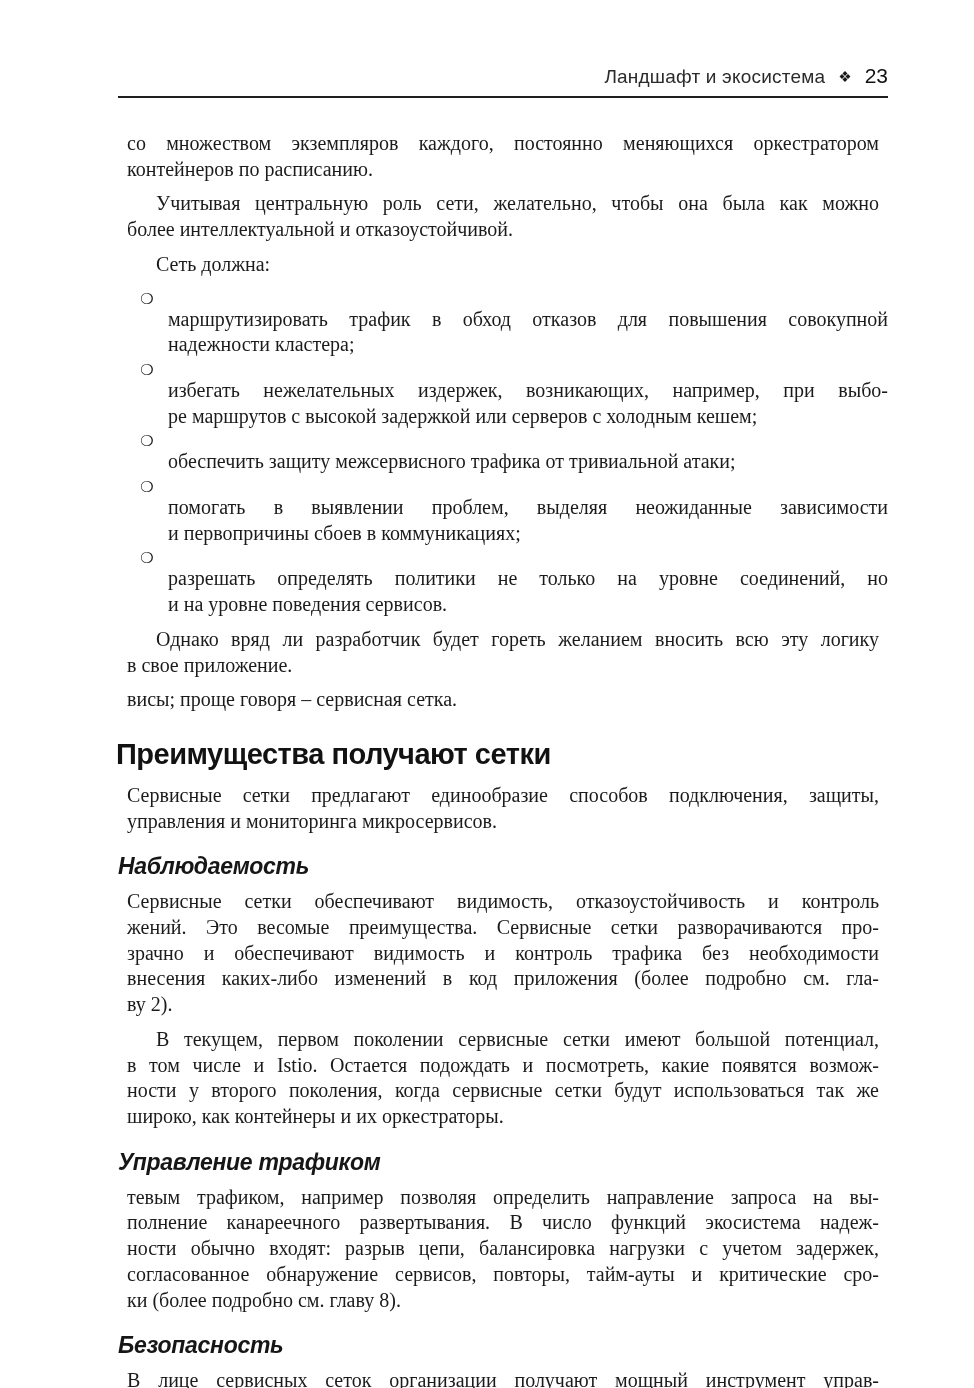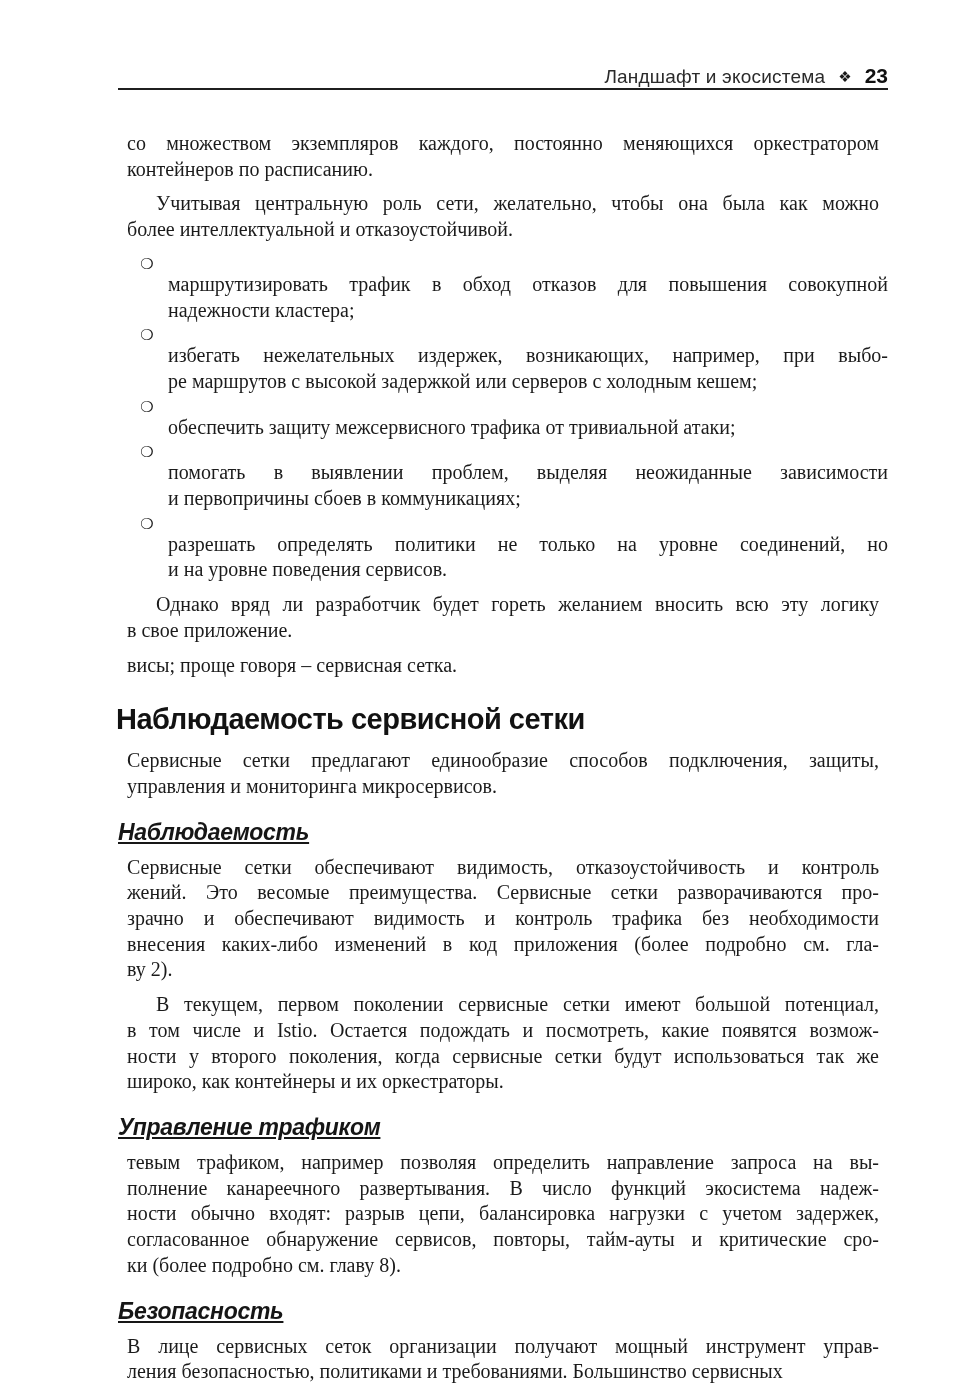--- a/index.html
+++ b/index.html
@@ -12,26 +12,26 @@
     color:#1b1b1b;
     overflow:hidden;
   }
   
   .runhead{
     position:absolute;
     left:118px;width:770px;top:64px;
     display:flex;justify-content:flex-end;align-items:baseline;
     gap:13px;
     border-bottom:2px solid #1f1f1f;
-    padding-bottom:0;
+    padding-bottom:8px;
     font-family:"Liberation Sans","DejaVu Sans",sans-serif;
   }
   .runhead .title{font-size:19px;color:#2b2b2b;letter-spacing:0.2px;}
   .runhead .diamond{font-size:15px;color:#1a1a1a;transform:translateY(-1px);}
-  .runhead .pagenum{font-size:21px;font-weight:bold;color:#111;}
+  .runhead .pagenum{font-size:21px;font-weight:normal;color:#111;}
   
   .content{
     position:absolute;
     left:118px;top:122px;width:770px;
     font-size:20px;line-height:25.7px;
   }
   .para{margin:9px;}
   .line{text-align:justify;text-align-last:justify;white-space:normal;}
   .line.last{text-align-last:left;}
   .line.indent{text-indent:29px;}
@@ -58,21 +58,20 @@
   }
   .h2{
     font-family:"Liberation Sans","DejaVu Sans",sans-serif;
     font-weight:bold;
     font-style:italic;
     font-size:23px;
     color:#161616;
     margin:19px 0 9px 0;
     line-height:27px;
     letter-spacing:-0.3px;
-    text-decoration:underline;
   }
 </style>
 </head>
 <body>
 
 <div class="page">
 
   <div class="runhead">
     <span class="title">Ландшафт и экосистема</span>
     <span class="diamond">❖</span>
@@ -81,20 +80,23 @@
 
   <div class="content">
 
     <div class="para">
         <div class="line">со множеством экземпляров каждого, постоянно меняющихся оркестратором</div>
         <div class="line last">контейнеров по расписанию.</div>
       </div>
     <div class="para">
         <div class="line indent">Учитывая центральную роль сети, желательно, чтобы она была как можно</div>
         <div class="line last">более интеллектуальной и отказоустойчивой.</div>
+      </div>
+    <div class="para">
+        <div class="line last indent">Сеть должна:</div>
       </div>
 
     <div class="bullets">
       <div class="bullet">
         <span class="marker">❍</span>
         <div class="btext">
             <div class="line">маршрутизировать трафик в обход отказов для повышения совокупной</div>
             <div class="line last">надежности кластера;</div>
           </div>
       </div>
@@ -128,21 +130,21 @@
     </div>
 
     <div class="para">
         <div class="line indent">Однако вряд ли разработчик будет гореть желанием вносить всю эту логику</div>
         <div class="line last">в свое приложение.</div>
       </div>
     <div class="para">
         <div class="line last">висы; проще говоря – сервисная сетка.</div>
       </div>
 
-    <div class="h1">Наблюдаемость сервисной сетки</div>
+    <div class="h1">Преимущества получают сетки</div>
 
     <div class="para">
         <div class="line">Сервисные сетки предлагают единообразие способов подключения, защиты,</div>
         <div class="line last">управления и мониторинга микросервисов.</div>
       </div>
 
     <div class="h2">Наблюдаемость</div>
     <div class="para">
         <div class="line">Сервисные сетки обеспечивают видимость, отказоустойчивость и контроль</div>
         <div class="line">жений. Это весомые преимущества. Сервисные сетки разворачиваются про-</div>

